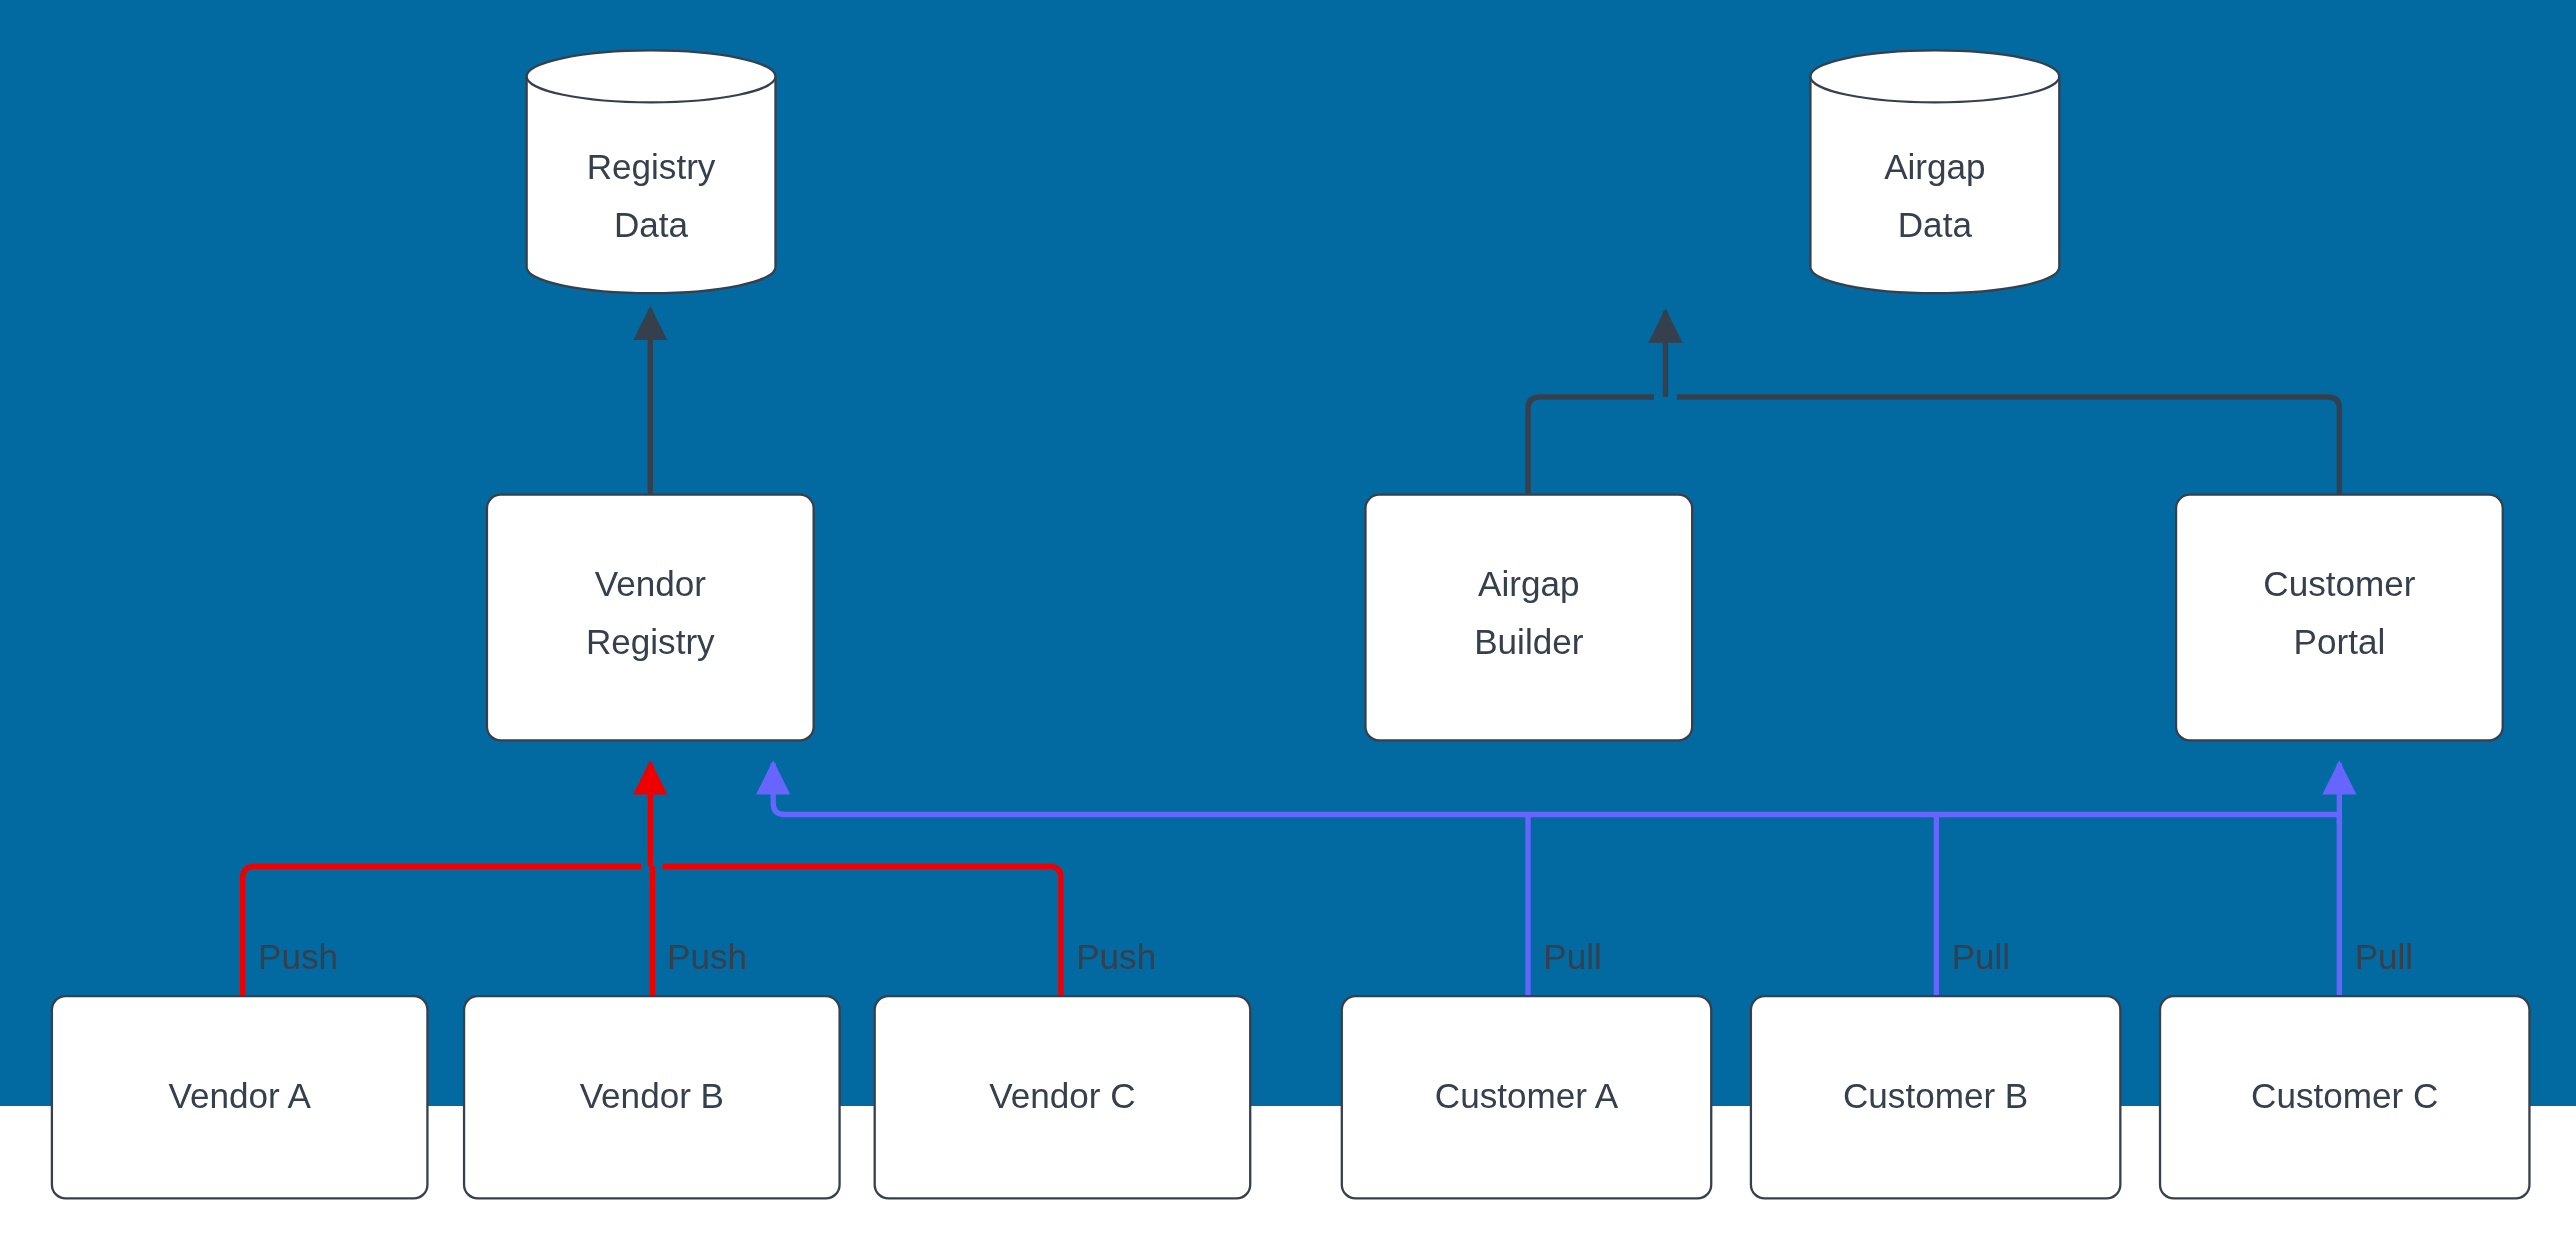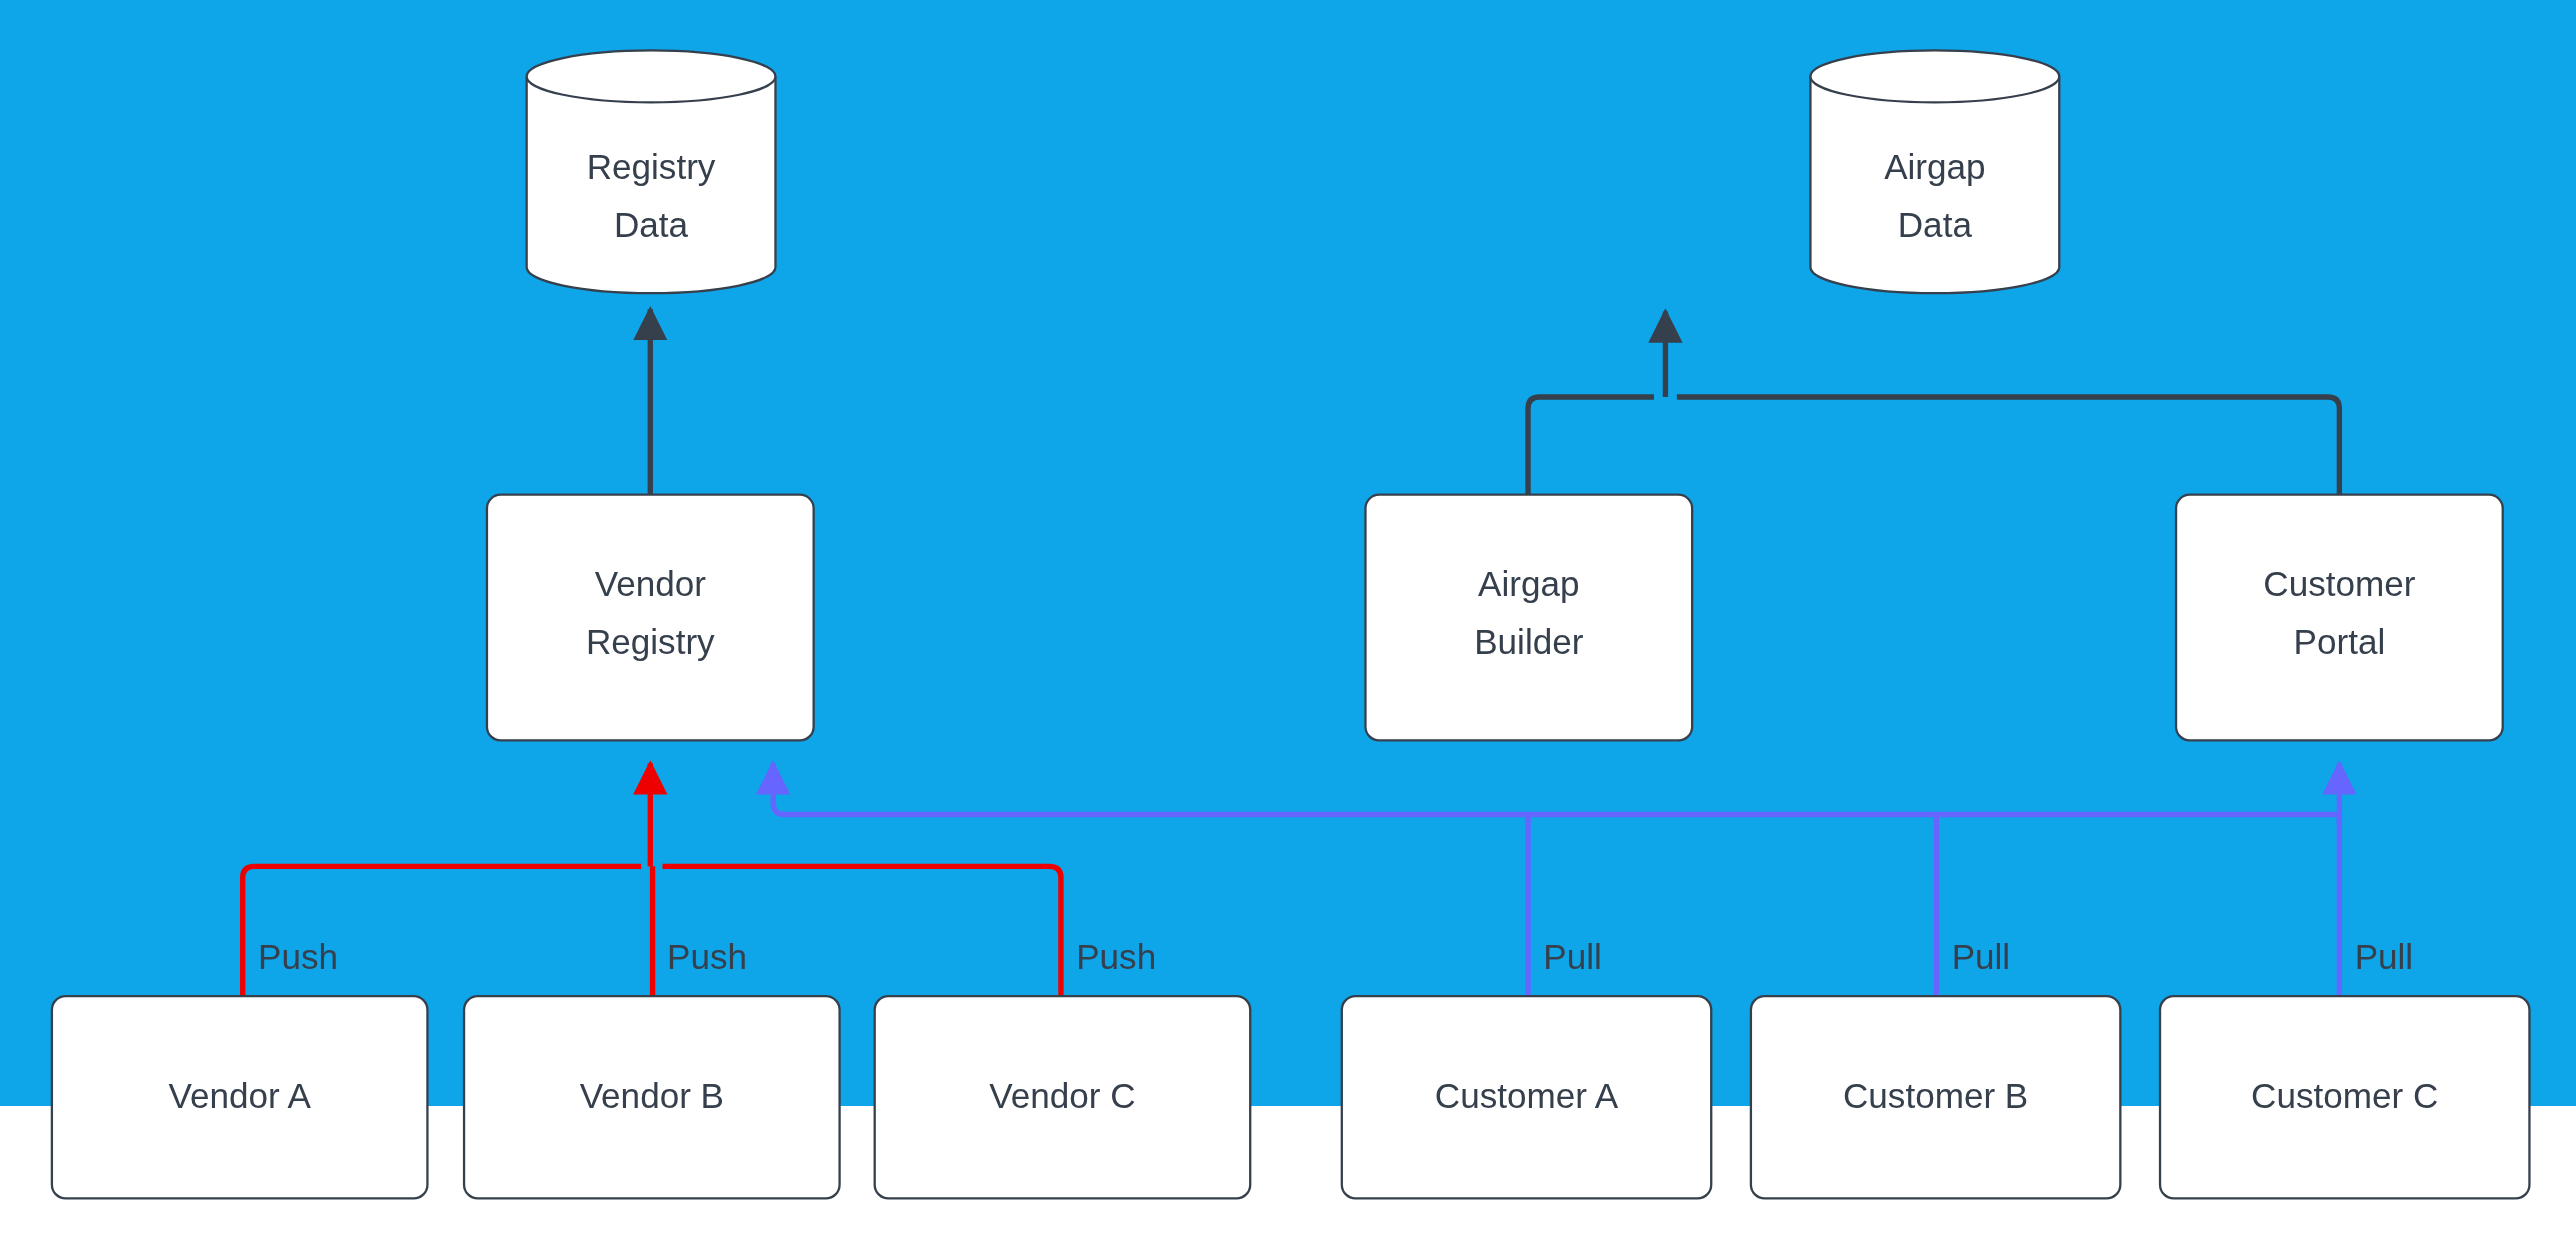--- a/index.html
+++ b/index.html
@@ -11,21 +11,21 @@
   body {
     width: 2576px;
     height: 1258px;
     overflow: hidden;
     font-family: "Liberation Sans", sans-serif;
   }
   #diagram-root {
     position: relative;
     width: 2576px;
     height: 1106px;
-    background: #0ea5e9;
+    background: #0369a1;
   }
   svg.diagram-canvas {
     display: block;
     width: 2576px;
     height: 1258px;
   }
   .node-shape {
     fill: #ffffff;
     stroke: #36404d;
     stroke-width: 3;

